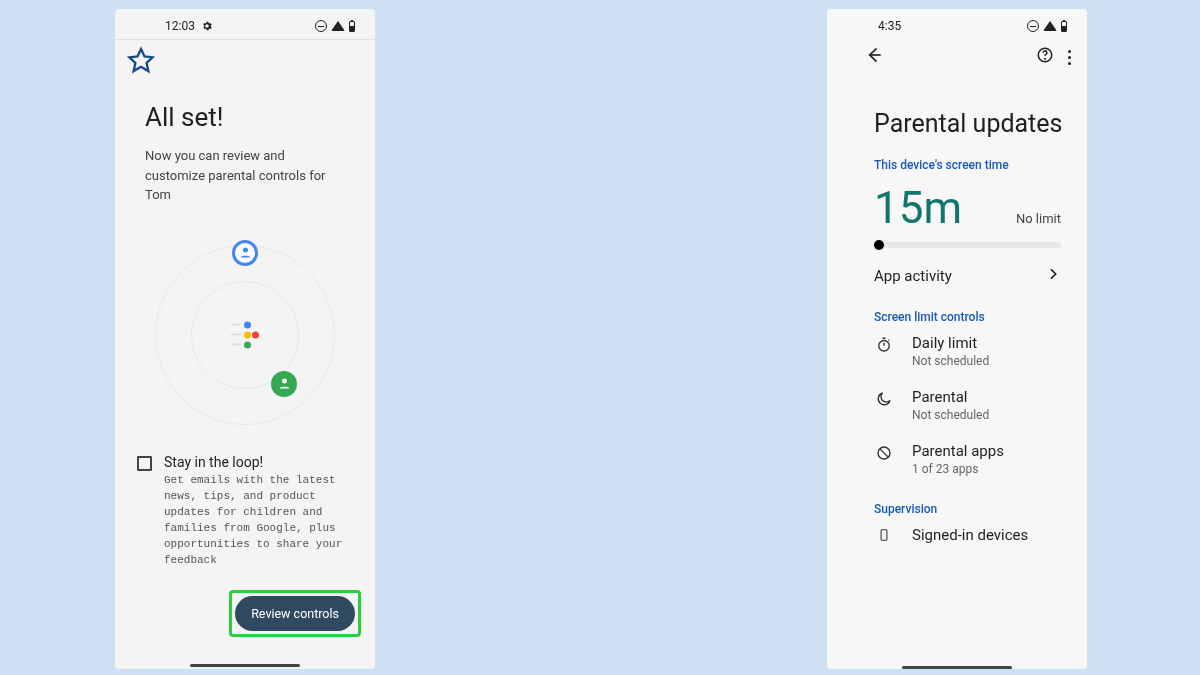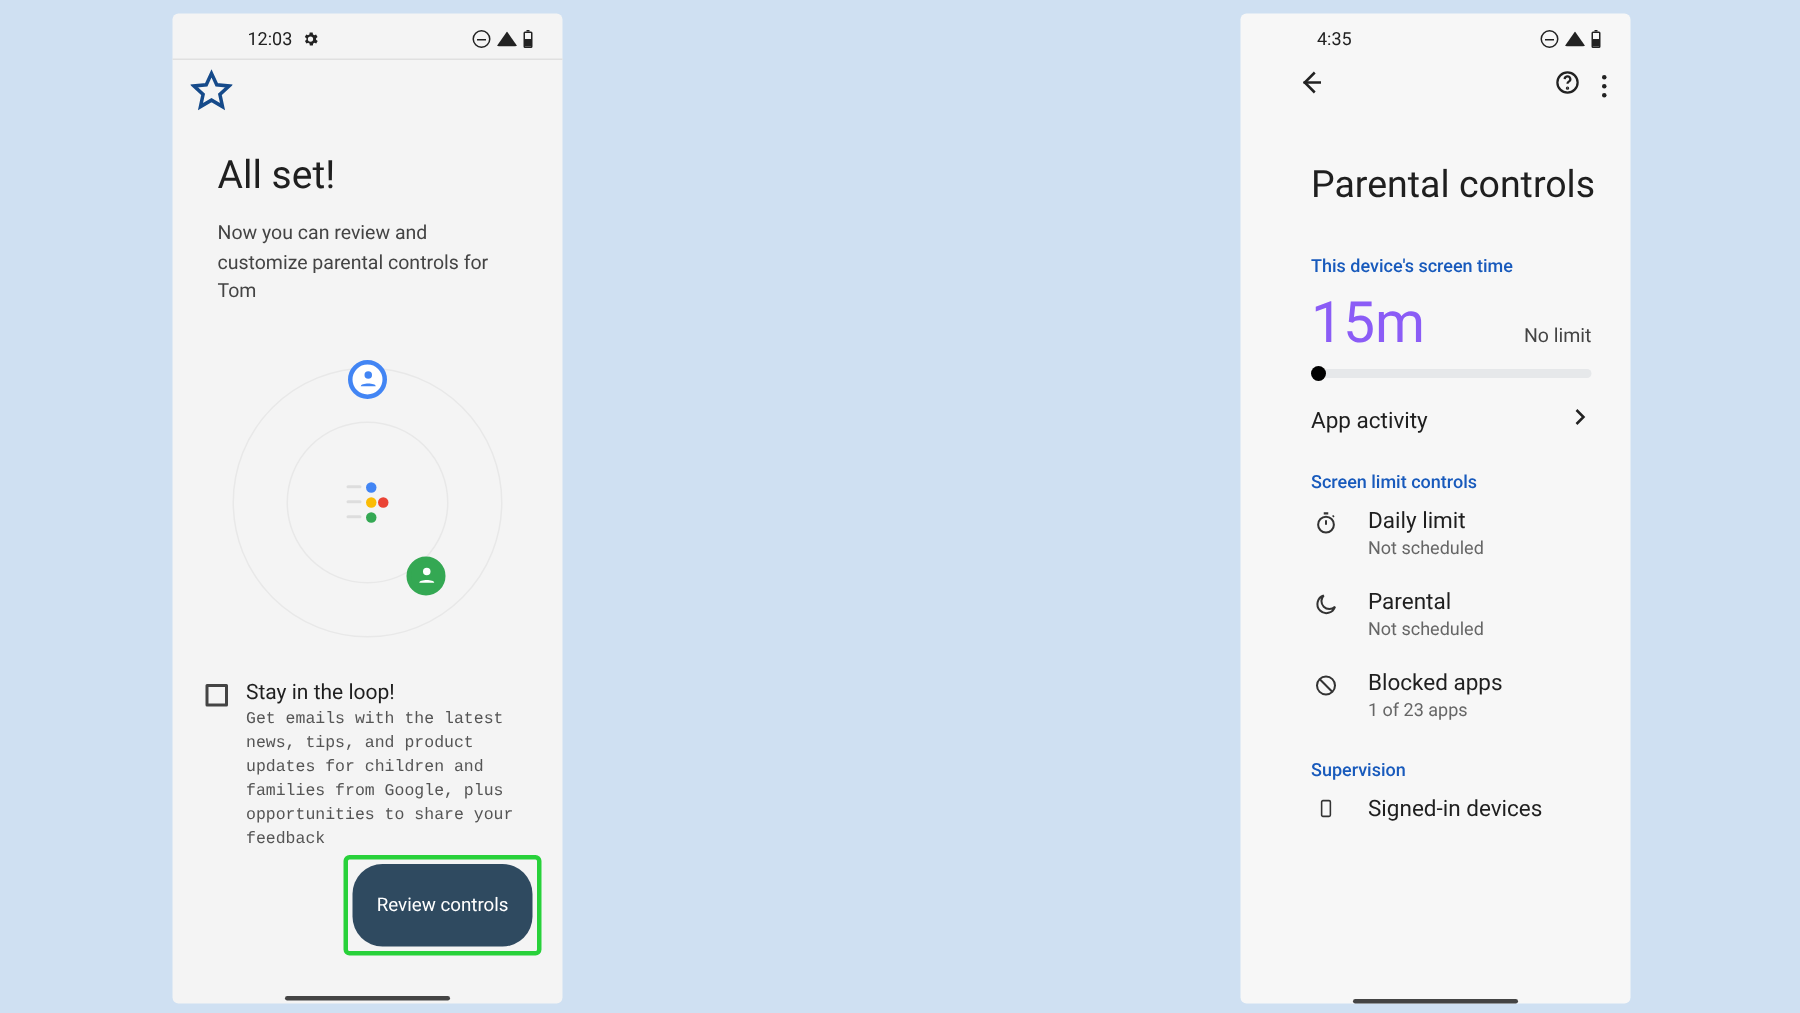--- a/index.html
+++ b/index.html
@@ -84,40 +84,40 @@
   }
   .opt-in .t1{font-size:14px;color:#1f1f1f;margin-bottom:3px;}
   .opt-in .t2{font-size:11px;color:#555;line-height:1.45;font-family:Liberation Mono, monospace;}
 
   .review-wrap {
     position:absolute; right:14px; bottom:32px;
     padding:3px; border:3px solid #28d13a; border-radius:4px;
   }
   .review-btn {
     background:#2f4a60;color:#fff;font-size:12.5px;
-    padding:20px 16px;border:none;border-radius:20px;
+    padding:10px 16px;border:none;border-radius:20px;
   }
   .homebar { position:absolute; bottom:2px; left:50%; transform:translateX(-50%); width:110px;height:3px;background:#444;border-radius:2px;}
   .phone.right .homebar { bottom:0; }
 
   
   .appbar {
     display:flex;align-items:center;justify-content:space-between;
     padding:12px 16px 0 16px;
   }
   .appbar .back svg{width:20px;height:20px;stroke:#222;stroke-width:2;fill:none;}
   .appbar .r { display:flex;align-items:center;gap:14px;}
   .appbar .r svg{width:18px;height:18px;stroke:#222;stroke-width:2;fill:none;}
   .kebab{display:flex;flex-direction:column;gap:3px;}
   .kebab span{width:3px;height:3px;background:#222;border-radius:50%;}
 
   .page-title {font-size:25px;color:#1f1f1f;margin:40px 0 0 26px;font-weight:400;}
-  .section-label {font-size:12px;color:#185abc;margin:32px 0 0 26px;font-weight:500;}
+  .section-label {font-size:12px;color:#185abc;margin:20px 0 0 26px;font-weight:500;}
   .screen-time-row{display:flex;align-items:baseline;justify-content:space-between;padding:0 26px;margin-top:10px;}
-  .big-time{font-size:38px;color:#8b5cf6;}
+  .big-time{font-size:44px;color:#0f766e;}
   .nolimit{font-size:13px;color:#444;}
   .progress{margin:8px 26px 0 26px;height:6px;background:#e6e8ea;border-radius:4px;position:relative;}
   .progress .thumb{position:absolute;left:0;top:-2px;width:10px;height:10px;background:#000;border-radius:50%;}
 
   .row-item{display:flex;align-items:center;justify-content:space-between;padding:18px 26px;gap:24px;}
   .row-item .lbl{font-size:15px;color:#1f1f1f;}
   .chev svg{width:16px;height:16px;stroke:#222;stroke-width:2.5;fill:none;}
 
   .ctrl-item{display:flex;align-items:flex-start;gap:18px;padding:10px 26px;}
   .ctrl-item .ic{width:20px;display:flex;justify-content:center;margin-top:2px;}
@@ -234,21 +234,21 @@
           </svg>
       </div>
       <div class="kebab">
           <span></span>
           <span></span>
           <span></span>
         </div>
     </div>
   </div>
 
-  <div class="page-title">Parental controls</div>
+  <div class="page-title">Parental updates</div>
 
   <div class="section-label">This device's screen time</div>
 
   <div class="screen-time-row">
     <div class="big-time">15m</div>
     <div class="nolimit">No limit</div>
   </div>
   <div class="progress">
     <div class="thumb"></div>
   </div>
@@ -290,21 +290,21 @@
   </div>
 
   <div class="ctrl-item">
     <div class="ic">
       <svg viewBox="0 0 24 24">
           <circle cx="12" cy="12" r="8"></circle>
           <line x1="6.5" y1="6.5" x2="17.5" y2="17.5"></line>
         </svg>
     </div>
     <div class="txt">
-      <div class="a">Blocked apps</div>
+      <div class="a">Parental apps</div>
       <div class="b">1 of 23 apps</div>
     </div>
   </div>
 
   <div class="section-label" style="margin-top:16px;">Supervision</div>
 
   <div class="last-item">
     <div class="ic">
       <svg viewBox="0 0 24 24">
           <rect x="7" y="3" width="10" height="18" rx="1.5"></rect>

